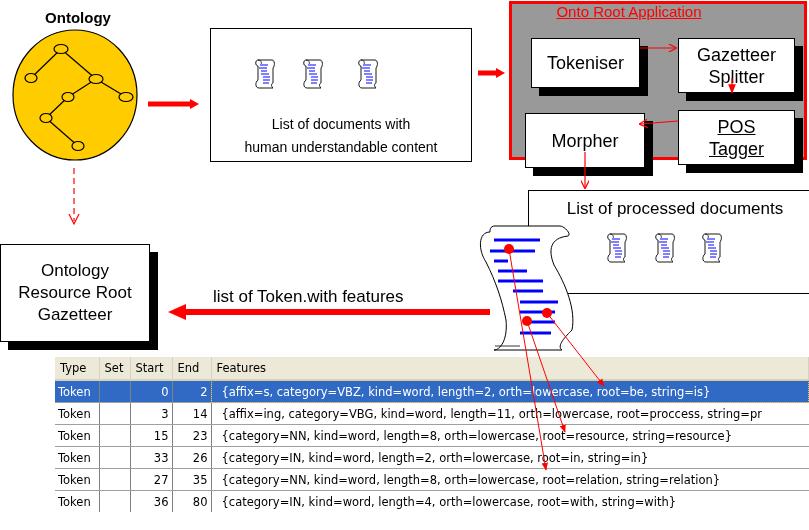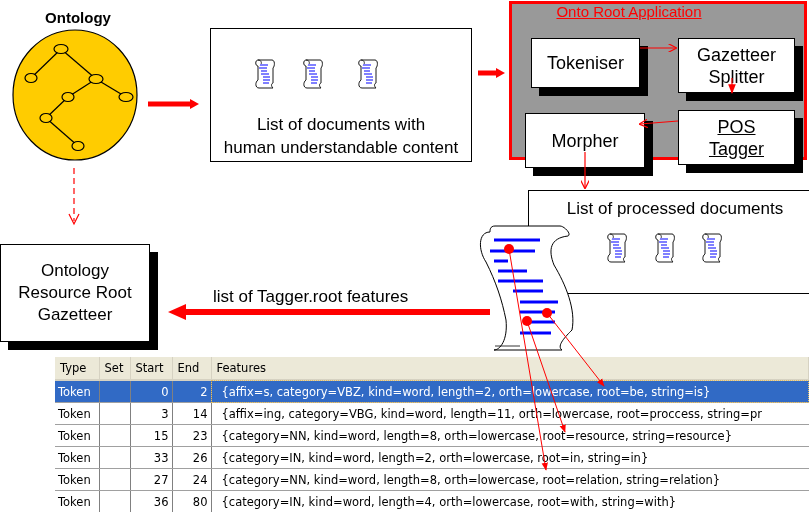--- a/index.html
+++ b/index.html
@@ -14,21 +14,21 @@
   .box {
     position: absolute; background: #fff; border: 1px solid #000;
     box-sizing: border-box; text-align: center;
   }
   .shadow { box-shadow: 8px 8px 0 #000; margin-top: 16px; }
   .label-center { display: flex; align-items: center; justify-content: center; flex-direction: column; }
 
   #ontology-title { left: 22px; top: 9px; width: 112px; text-align: center; font-size: 15px; font-weight: bold; }
 
   #docs-box { left: 210px; top: 28px; width: 262px; height: 134px; }
-  #docs-box .caption { position: absolute; left: 0; right: 0; top: 84px; font-size: 17px; line-height: 23px; }
+  #docs-box .caption { position: absolute; left: 0; right: 0; top: 84px; font-size: 14px; line-height: 23px; }
 
   #app-frame {
     left: 509px; top: 1px; width: 298px; height: 159px;
     background: #999999; border: 3px solid #ff0000; box-sizing: border-box;
   }
   #app-title { left: 509px; top: 3px; width: 240px; text-align: center; color: #ff0000; font-size: 15px; text-decoration: underline; }
 
   .inner-box { position: absolute; background: #fff; border: 1px solid #000; box-sizing: border-box; font-size: 18px; line-height: 22px; }
 
   #processed-box { left: 528px; top: 190px; width: 294px; height: 104px; }
@@ -115,21 +115,21 @@
 <div id="processed-box" class="box">
   <div class="caption">List of  processed documents</div>
 </div>
 
 <div id="gazetteer-box" class="box shadow label-center">
   <div>Ontology</div>
   <div>Resource Root</div>
   <div>Gazetteer</div>
 </div>
 
-<div id="token-label" class="abs">list of Tagger.root features</div>
+<div id="token-label" class="abs">list of Token.with features</div>
 
 <table id="annot-table">
   <colgroup>
     <col style="width:44px">
       <col style="width:31px">
       <col style="width:42px">
       <col style="width:39px">
       <col>
   </colgroup>
   <thead>
@@ -167,21 +167,21 @@
         <td>Token</td>
         <td></td>
         <td class="num">33</td>
         <td class="num">26</td>
         <td class="feat">{category=IN, kind=word, length=2, orth=lowercase, root=in, string=in}</td>
       </tr>
       <tr>
         <td>Token</td>
         <td></td>
         <td class="num">27</td>
-        <td class="num">24</td>
+        <td class="num">35</td>
         <td class="feat">{category=NN, kind=word, length=8, orth=lowercase, root=relation, string=relation}</td>
       </tr>
       <tr>
         <td>Token</td>
         <td></td>
         <td class="num">36</td>
         <td class="num">80</td>
         <td class="feat">{category=IN, kind=word, length=4, orth=lowercase, root=with, string=with}</td>
       </tr>
     </tbody>

